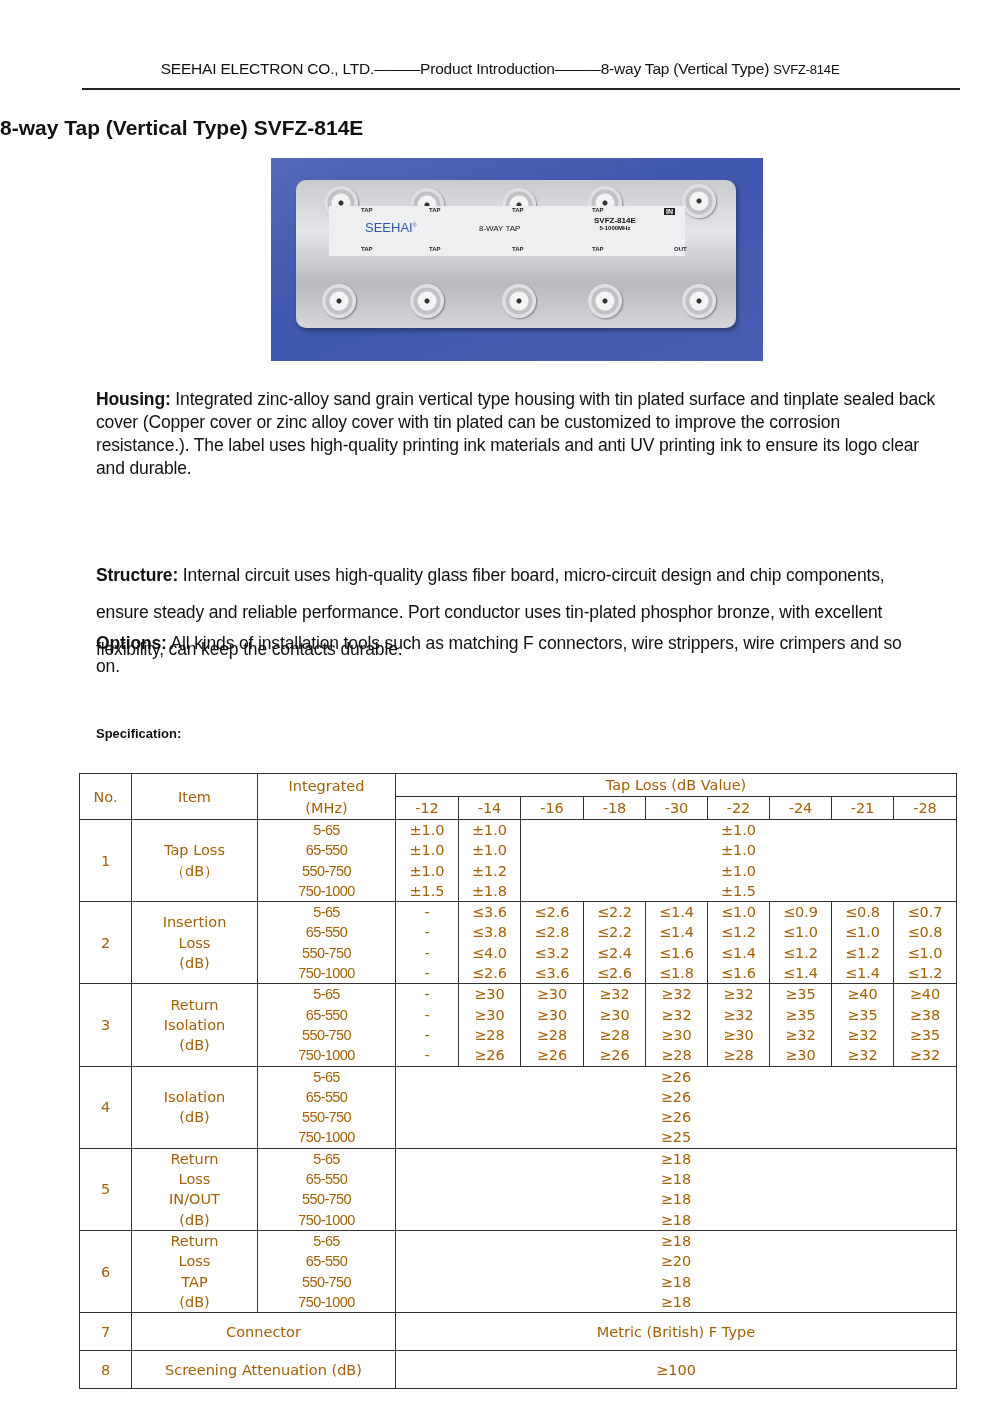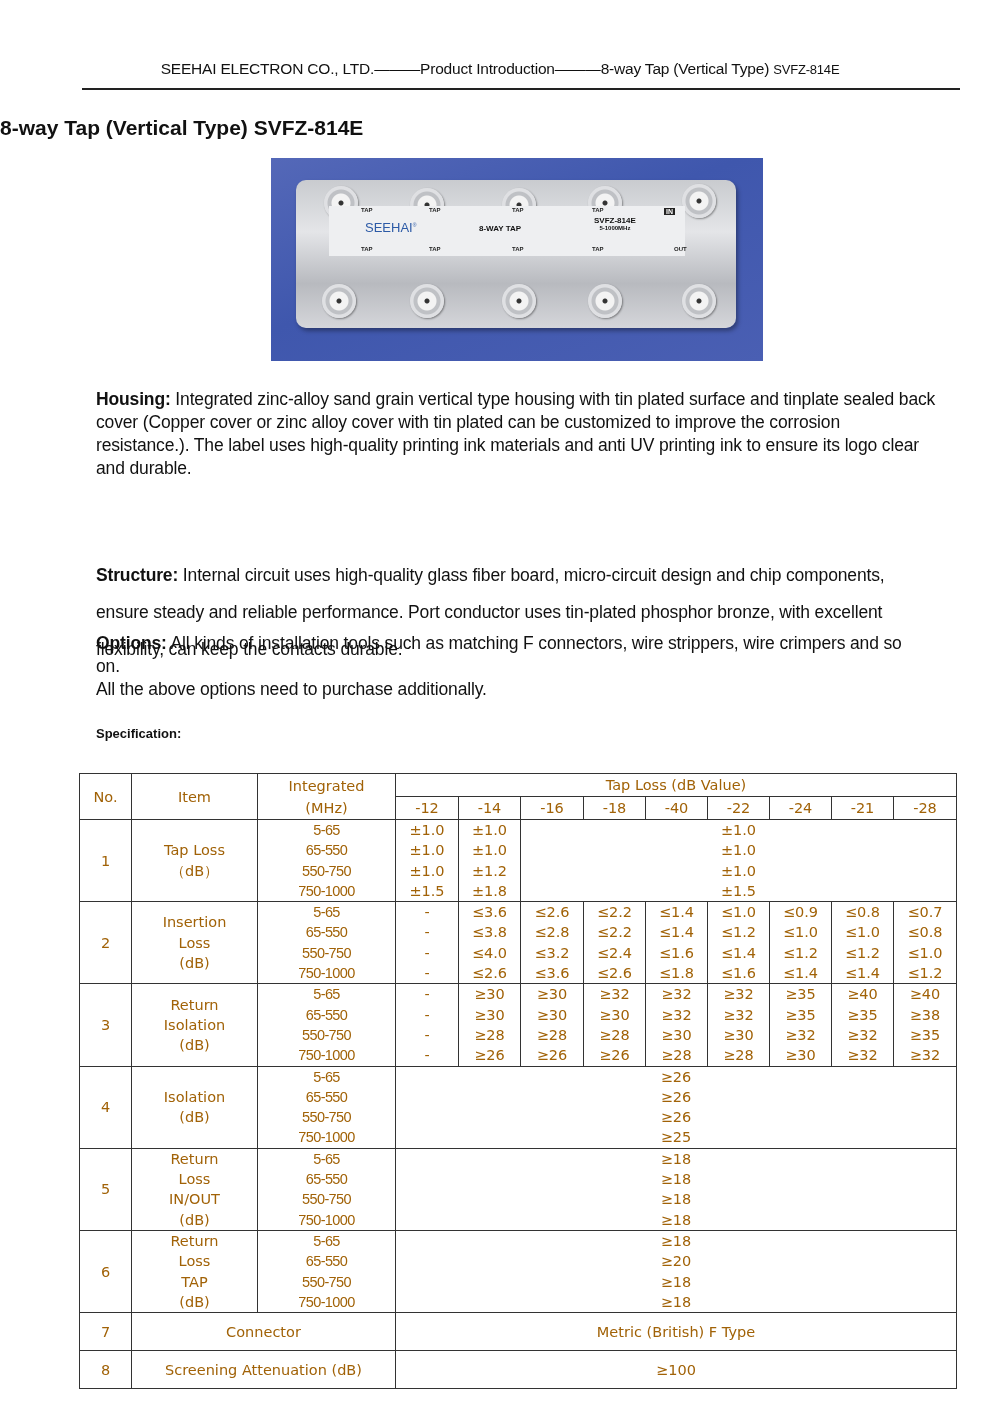--- a/index.html
+++ b/index.html
@@ -6,21 +6,21 @@
   body { width: 1000px; height: 1414px; position: relative; overflow: hidden; font-family: "Liberation Sans", sans-serif; color: #111; }
   .hdr { position: absolute; left: 0; top: 60px; width: 1000px; text-align: center; font-size: 15.5px; letter-spacing: -0.2px; }
   .hdr .model { font-size: 13px; }
   .hdr-rule { position: absolute; left: 82px; top: 88px; width: 878px; height: 0; border-top: 2px solid #222; }
   .title { position: absolute; left: 0; top: 116px; width: 1000px; font-size: 21px; font-weight: bold; }
   .photo { position: absolute; left: 271px; top: 158px; width: 492px; height: 203px; background: linear-gradient(160deg, #5468b8 0%, #3f57ad 45%, #4a5fb3 100%); overflow: hidden; }
   .device { position: absolute; left: 25px; top: 22px; width: 440px; height: 148px; background: linear-gradient(180deg,#c9cbcf 0%,#e4e5e8 35%,#b8babf 70%,#d5d6da 100%); border-radius: 10px; box-shadow: 2px 3px 4px rgba(0,0,0,0.35); }
   .label { position: absolute; left: 58px; top: 48px; width: 356px; height: 50px; background: #eeeff1; }
   .lbl-txt { position: absolute; font-size: 6px; font-weight: bold; color: #222; }
   .brand { position: absolute; left: 36px; top: 14px; font-size: 13px; color: #2c5aa6; }
-  .mid { position: absolute; left: 150px; top: 18px; font-size: 8px; font-weight: bold; }
+  .mid { position: absolute; left: 150px; top: 18px; font-size: 8px; font-weight: normal; }
   .mdl { position: absolute; left: 265px; top: 10px; font-size: 8px; font-weight: bold; text-align: center; }
   .mdl small { display:block; font-size: 6px; }
   .in-badge { position: absolute; left: 335px; top: 2px; background: #222; color: #fff; font-size: 7px; font-weight: bold; padding: 0 2px; }
   .port { position: absolute; width: 34px; height: 34px; border-radius: 50%; background: radial-gradient(circle, #333 0 2px, #f3f3f3 3px 9px, #bfc1c5 10px 13px, #dfe0e3 14px 17px); box-shadow: 1px 1px 2px rgba(0,0,0,0.4); }
   .para { position: absolute; left: 96px; width: 840px; font-size: 17.5px; line-height: 23px; letter-spacing: -0.15px; }
   .para b { font-weight: bold; }
   .para.struct { line-height: 37px; margin-top: 36px; }
   .spec-title { position: absolute; left: 96px; top: 726px; font-size: 13px; font-weight: bold; }
   table.spec { position: absolute; left: 79px; top: 773px; border-collapse: collapse; font-family: "DejaVu Sans", sans-serif; font-size: 14.5px; color: #a16207; }
   table.spec td, table.spec th { border: 1.5px solid #333; padding: 0; text-align: center; font-weight: normal; vertical-align: middle; }
@@ -75,21 +75,20 @@
 <div class="para" style="top:388px">
   <b>Housing:</b><span> Integrated zinc-alloy sand grain vertical type housing with tin plated surface and tinplate sealed back cover (Copper cover or zinc alloy cover with tin plated can be customized to improve the corrosion resistance.). The label uses high-quality printing ink materials and anti UV printing ink to ensure its logo clear and durable.</span>
 </div>
 
 <div class="para struct" style="top:521px; width:800px">
   <b>Structure:</b><span> Internal circuit uses high-quality glass fiber board, micro-circuit design and chip components, ensure steady and reliable performance. Port conductor uses tin-plated phosphor bronze, with excellent flexibility, can keep the contacts durable.</span>
 </div>
 
 <div class="para" style="top:632px; width:820px">
   <b>Options:</b><span> All kinds of installation tools such as matching F connectors, wire strippers, wire crimpers and so on.</span><br>
-  <span>All the above options need to purchase additionally.</span>
 </div>
 
 <div class="spec-title">Specification:</div>
 
 <table class="spec">
   <colgroup>
     <col style="width:52px">
       <col style="width:126px">
       <col style="width:138px">
     <col style="width:63px">
@@ -107,21 +106,21 @@
     <th rowspan="2">No.</th>
     <th rowspan="2">Item</th>
     <th rowspan="2" class="hdr-cell"><span>Integrated</span><br><span>(MHz)</span></th>
     <th colspan="9" class="sub-hdr">Tap Loss (dB Value)</th>
   </tr>
   <tr id="tap-hdr-row">
         <th class="sub-hdr">-12</th>
         <th class="sub-hdr">-14</th>
         <th class="sub-hdr">-16</th>
         <th class="sub-hdr">-18</th>
-        <th class="sub-hdr">-40</th>
+        <th class="sub-hdr">-30</th>
         <th class="sub-hdr">-22</th>
         <th class="sub-hdr">-24</th>
         <th class="sub-hdr">-21</th>
         <th class="sub-hdr">-28</th>
       </tr>
   </tbody>
     <tbody id="spec-body">
       <tr class="grp">
         <td>1</td>
         <td class="stack"><span>Tap Loss</span><br><span>（dB）</span></td>

